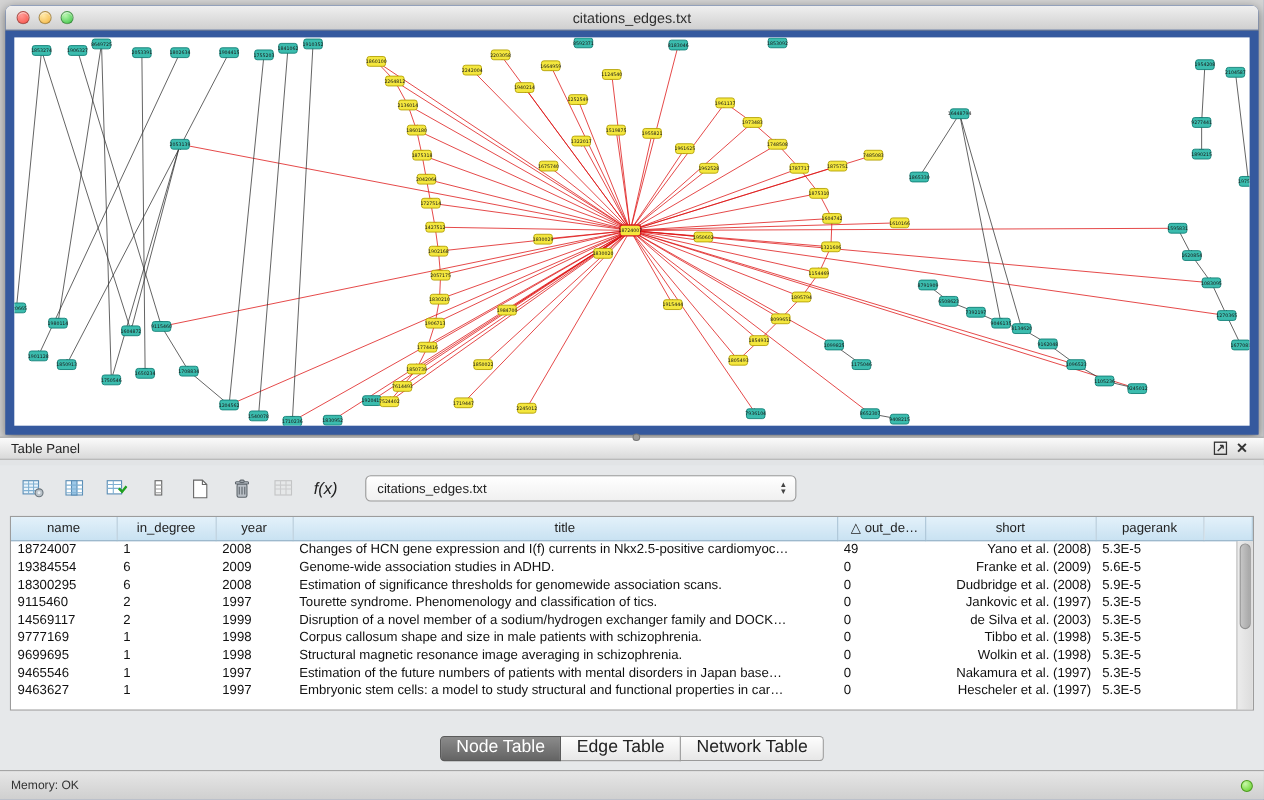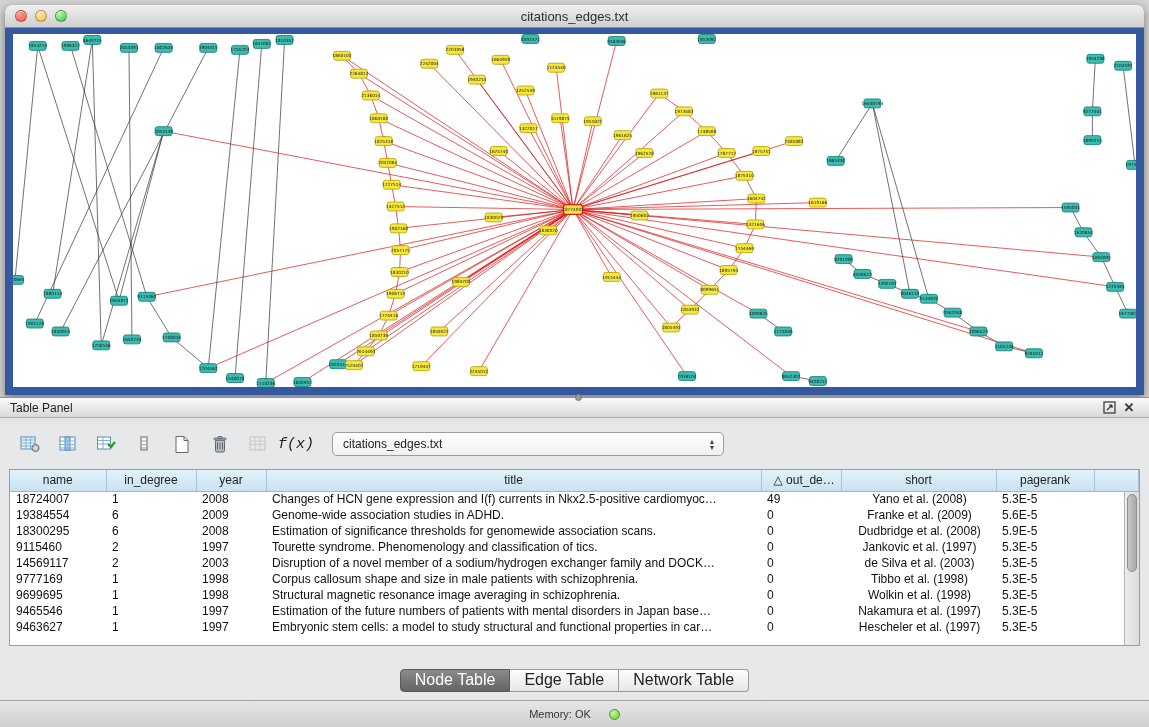--- a/index.html
+++ b/index.html
@@ -71,21 +71,21 @@
     background:#e6e8ea;
   }
   .toolbar {
     height:42px; display:flex; align-items:center; padding:0 14px; gap:6px;
   }
   .tbtn {
     width:32px; height:30px; display:flex; align-items:center; justify-content:center;
     background:transparent; border:0; border-radius:4px;
   }
   .tbtn svg { display:block; }
-  .fx-glyph { font-family:Liberation Mono, monospace; font-style:italic; font-size:15px; color:#222; }
+  .fx-glyph { font-family:Liberation Sans, sans-serif; font-style:italic; font-size:15px; color:#222; }
   .combo {
     margin-left:14px;
     width:392px; height:24px;
     background:linear-gradient(#ffffff,#f0f0f0);
     border:1px solid #9c9c9c; border-radius:5px;
     display:flex; align-items:center;
     font-size:12px; color:#222;
     padding-left:10px;
     position:relative;
   }
@@ -110,21 +110,21 @@
     font-size:12px; font-weight:normal; color:#222;
     text-align:center; overflow:hidden; white-space:nowrap;
   }
   .grid th.sorted { text-align:left; padding-left:12px; }
   .grid td {
     height:16px;
     font-size:12px; color:#111;
     padding:0 4px 0 6px;
     white-space:nowrap; overflow:hidden; text-overflow:clip;
   }
-  .grid td.c-short { text-align:center; }
+  .grid td.c-short { text-align:right; }
   .vscroll {
     position:absolute; right:0; top:22px; bottom:0; width:15px;
     background:linear-gradient(90deg,#ececec,#dcdcdc);
     border-left:1px solid #b5b5b5;
   }
   .vthumb {
     position:absolute; left:2px; right:2px; top:2px; height:78px;
     border-radius:6px;
     background:linear-gradient(90deg,#c6c6c6,#a8a8a8);
     border:1px solid #909090;
@@ -146,21 +146,21 @@
     background:linear-gradient(#8b8b8b,#646464);
     color:#ffffff;
     border-color:#5a5a5a;
   }
 
   
   .statusbar {
     position:absolute; left:0; right:0; bottom:0; height:27px;
     background:linear-gradient(#e6e6e6,#cfcfcf);
     border-top:1px solid #a5a5a5;
-    display:flex; align-items:center; justify-content:center;
+    display:flex; align-items:center; justify-content:space-between;
     padding:0 10px; gap:18px;
     font-size:11px; color:#333;
   }
   .mem-dot {
     width:11px; height:11px; border-radius:50%;
     background:radial-gradient(circle at 35% 30%, #c9f7a9, #5bd11e);
     border:1px solid #4a9a1a;
   }
 </style>
 </head>
@@ -880,21 +880,21 @@
               <td>1997</td>
               <td>Tourette syndrome. Phenomenology and classification of tics.</td>
               <td>0</td>
               <td class="c-short">Jankovic et al. (1997)</td>
               <td>5.3E-5</td>
               <td></td>
             </tr>
             <tr>
               <td>14569117</td>
               <td>2</td>
-              <td>2003</td>
+              <td>1999</td>
               <td>Disruption of a novel member of a sodium/hydrogen exchanger family and DOCK…</td>
               <td>0</td>
               <td class="c-short">de Silva et al. (2003)</td>
               <td>5.3E-5</td>
               <td></td>
             </tr>
             <tr>
               <td>9777169</td>
               <td>1</td>
               <td>1998</td>

